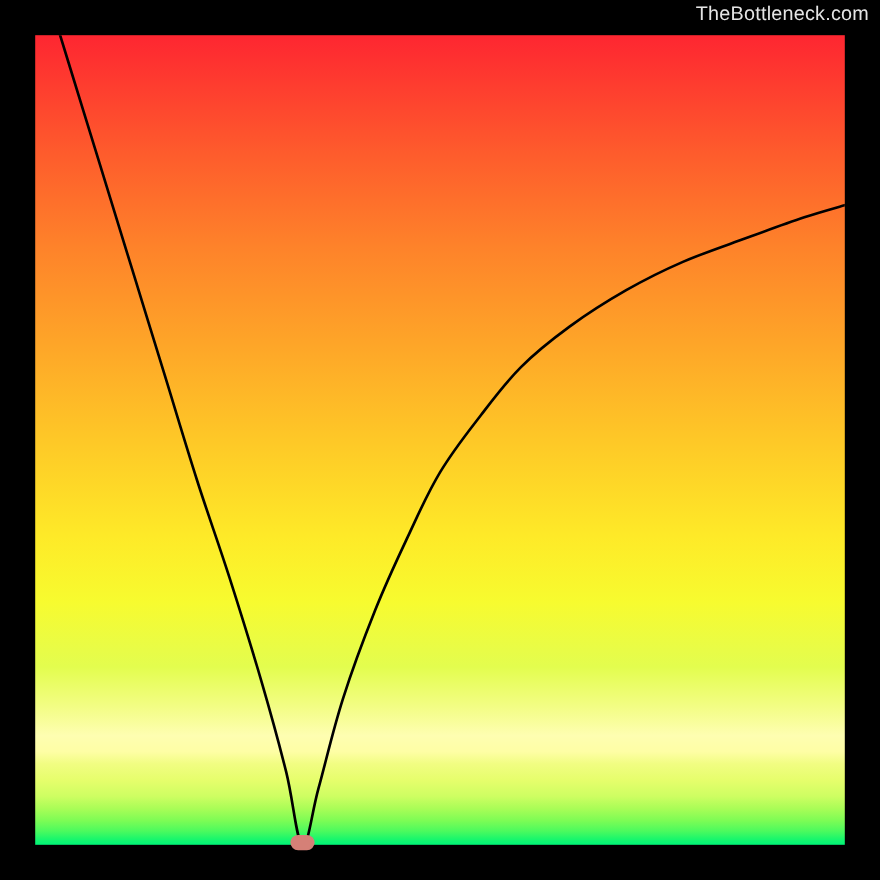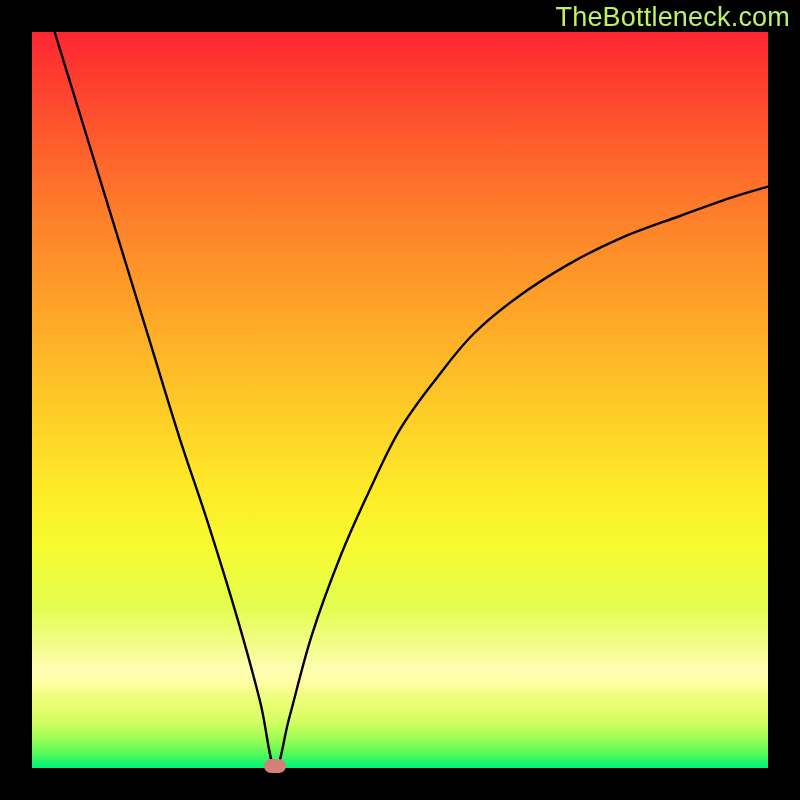--- a/index.html
+++ b/index.html
@@ -14,22 +14,22 @@
   .wrap {
     position: relative;
     width: 800px;
     height: 800px;
     background: #000;
   }
   .watermark {
     position: absolute;
     top: 2px;
     right: 10px;
-    color: #bef264;
-    font-size: 27px;
+    color: #e5e5e5;
+    font-size: 18px;
     font-weight: 400;
     letter-spacing: 0.2px;
     z-index: 10;
   }
   .plot {
     position: absolute;
     left: 32px;
     top: 32px;
     width: 736px;
     height: 736px;

